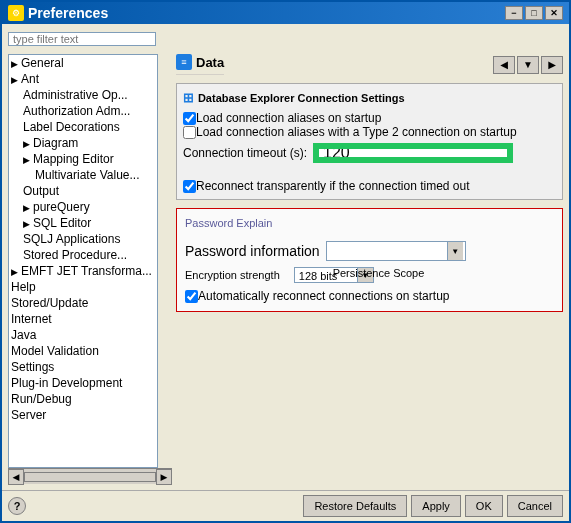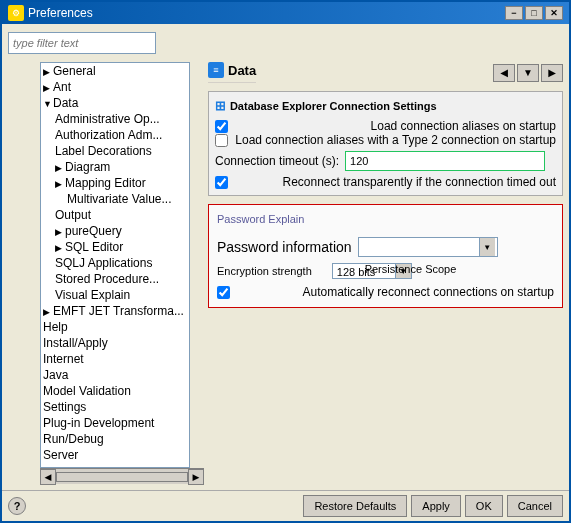--- a/index.html
+++ b/index.html
@@ -40,22 +40,22 @@
       width: 16px;
       height: 16px;
       background: #ffd700;
       border-radius: 2px;
       display: flex;
       align-items: center;
       justify-content: center;
       font-size: 9px;
     }
     .title-text {
-      font-size: 12px;
-      font-weight: normal;
+      font-size: 14px;
+      font-weight: bold;
     }
     .title-buttons {
       display: flex;
       gap: 2px;
     }
     .title-btn {
       width: 18px;
       height: 14px;
       background: #d4d0c8;
       border: 1px solid #808080;
@@ -73,27 +73,26 @@
       flex-direction: column;
       flex: 1;
       padding: 6px;
       gap: 4px;
     }
     .search-area {
       padding: 2px 0 4px 0;
     }
     .search-input {
       width: 148px;
-      height: 22px;
+      height: 14px;
       border: 1px solid #7f9db9;
       background: white;
       padding: 2px 4px;
       font-size: 11px;
       color: #999;
-      font-style: italic;
     }
     .main-content {
       display: flex;
       flex: 1;
       gap: 4px;
     }
     .left-panel {
       width: 150px;
       background: white;
       border: 1px solid #7f9db9;
@@ -152,39 +151,38 @@
     }
     .section {
       display: flex;
       flex-direction: column;
       gap: 4px;
     }
     .checkbox-row {
       display: flex;
       align-items: center;
       gap: 0;
-      justify-content: space-between;
     }
     .checkbox-row input[type="checkbox"] {
       width: 13px;
       height: 13px;
       cursor: pointer;
     }
     .field-row {
       display: flex;
       align-items: center;
       gap: 6px;
       margin-top: 4px;
     }
     .field-input {
-      border: 1px solid #22c55e;
+      border: 6px solid #22c55e;
       background: white;
       height: 20px;
       padding: 1px 4px;
-      font-size: 11px;
+      font-size: 16px;
       width: 60px;
     }
     .password-box {
       border: 1px solid #cc0000;
       padding: 8px;
       display: flex;
       flex-direction: column;
       gap: 6px;
       background: #fafafa;
     }
@@ -296,21 +294,21 @@
     }
     .scroll-track {
       flex: 1;
       height: 10px;
       background: #d4d0c8;
       border: 1px solid #808080;
     }
     .encryption-row {
       display: flex;
       align-items: center;
-      gap: 20px;
+      gap: 14px;
     }
     .enc-dropdown {
       border: 1px solid #7f9db9;
       background: white;
       height: 16px;
       font-size: 11px;
       display: flex;
       align-items: flex-end;
       cursor: pointer;
       min-width: 80px;
@@ -350,61 +348,57 @@
   </div>
 
   <div class="content-area">
 
     <div class="search-area">
       <input class="search-input" type="text" placeholder="type filter text" style="">
     </div>
 
     <div class="main-content">
 
-      <div style="display:flex; flex-direction:column; width:164px; flex-shrink:0;margin-left:32px;">
+      <div style="display:flex; flex-direction:column; width:164px; flex-shrink:0;">
         <div class="left-panel" style="flex:1; overflow:hidden;">
 
           <div class="tree-item tree-root">
             <span class="tree-expander">▶</span>General
           </div>
 
           <div class="tree-item tree-root">
             <span class="tree-expander">▶</span>Ant
           </div>
 
-          <div class="tree-item tree-root">
-            <span class="tree-expander">▼</span>Data
-          </div>
 
           <div class="tree-item tree-branch">Administrative Op...</div>
           <div class="tree-item tree-branch">Authorization Adm...</div>
           <div class="tree-item tree-branch">Label Decorations</div>
           <div class="tree-item tree-branch">
             <span class="tree-expander">▶</span>Diagram
           </div>
           <div class="tree-item tree-branch">
             <span class="tree-expander">▶</span>Mapping Editor
           </div>
           <div class="tree-item tree-branch-2">Multivariate Value...</div>
           <div class="tree-item tree-branch">Output</div>
           <div class="tree-item tree-branch">
             <span class="tree-expander">▶</span>pureQuery
           </div>
           <div class="tree-item tree-branch">
             <span class="tree-expander">▶</span>SQL Editor
           </div>
           <div class="tree-item tree-branch">SQLJ Applications</div>
           <div class="tree-item tree-branch">Stored Procedure...</div>
-          <div class="tree-item tree-branch">Visual Explain</div>
 
           <div class="tree-item tree-root">
             <span class="tree-expander">▶</span>EMFT JET Transforma...
           </div>
           <div class="tree-item tree-root">Help</div>
-          <div class="tree-item tree-root">Install/Apply</div>
+          <div class="tree-item tree-root">Stored/Update</div>
           <div class="tree-item tree-root">Internet</div>
           <div class="tree-item tree-root">Java</div>
           <div class="tree-item tree-root">Model Validation</div>
           <div class="tree-item tree-root">Settings</div>
           <div class="tree-item tree-root">Plug-in Development</div>
           <div class="tree-item tree-root">Run/Debug</div>
           <div class="tree-item tree-root">Server</div>
         </div>
 
         <div class="bottom-scroll">
@@ -441,21 +435,21 @@
               <label for="cb1">Load connection aliases on startup</label>
             </div>
             <div class="checkbox-row">
               <input type="checkbox" id="cb2" style="">
               <label for="cb2">Load connection aliases with a Type 2 connection on startup</label>
             </div>
             <div class="field-row">
               <label>Connection timeout (s):</label>
               <input class="field-input" type="text" value="120" style="width: 200px;">
             </div>
-            <div class="checkbox-row" style="margin-top:4px;">
+            <div class="checkbox-row" style="margin-top:16px;">
               <input type="checkbox" id="cb3" checked="" style="">
               <label for="cb3">Reconnect transparently if the connection timed out</label>
             </div>
           </div>
         </div>
 
         <div class="password-box">
           <div class="password-legend">Password Explain</div>
 
           <div class="field-row">

